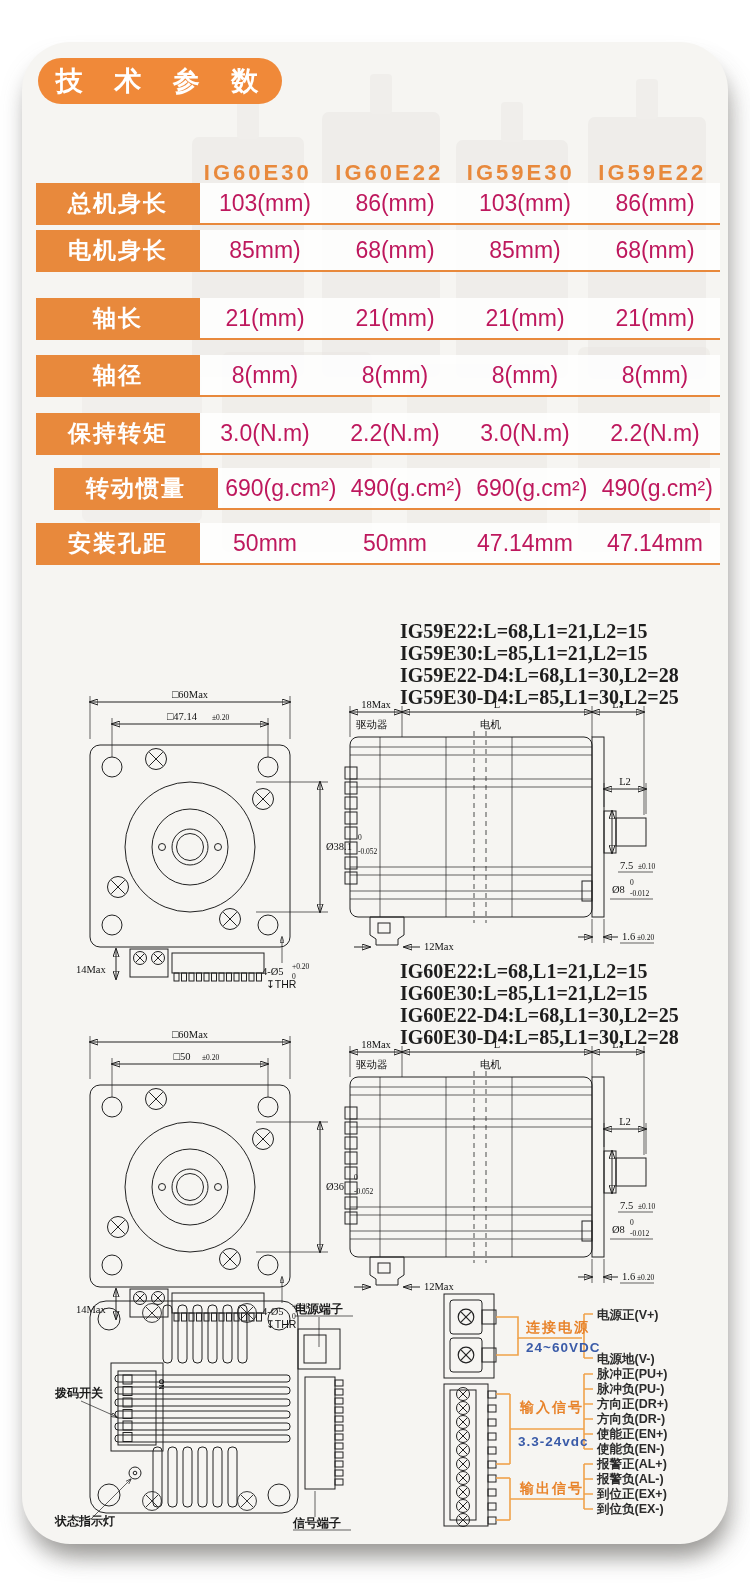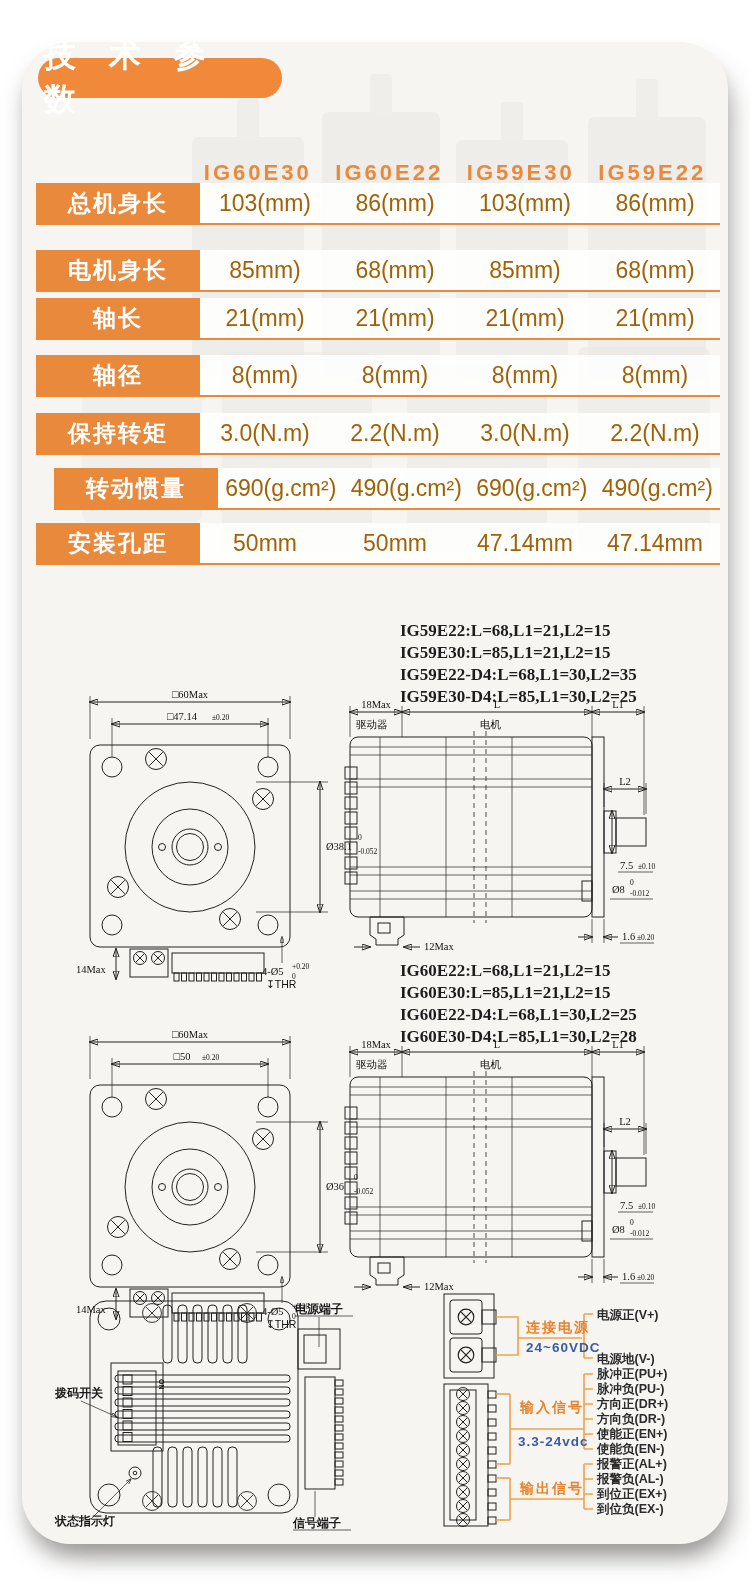--- a/index.html
+++ b/index.html
@@ -1,35 +1,35 @@
 <!DOCTYPE html>
 <html><head>
 <meta charset="utf-8">
 <style>
   html,body{margin:0;padding:0;background:#ffffff;}
   body{width:750px;height:1592px;position:relative;font-family:"Liberation Sans",sans-serif;-webkit-font-smoothing:antialiased;}
   .card{position:absolute;left:22px;top:42px;width:706px;height:1502px;background:#f6f5f2;border-radius:48px;
         box-shadow:0 16px 22px -4px rgba(100,98,95,.55),14px 18px 26px -10px rgba(120,118,112,.35);overflow:hidden;}
   
-  .pill{position:absolute;left:16px;top:16px;width:244px;height:40px;border-radius:24px;background:#F08939;
-        color:#fff;font-size:32px;font-weight:bold;letter-spacing:12px;display:flex;align-items:center;justify-content:center;padding-left:6px;box-sizing:border-box;}
+  .pill{position:absolute;left:16px;top:16px;width:244px;height:46px;border-radius:24px;background:#F08939;
+        color:#fff;font-size:27px;font-weight:bold;letter-spacing:12px;display:flex;align-items:center;justify-content:center;padding-left:6px;box-sizing:border-box;}
   
   .ghost{position:absolute;background:#e7e5e1;opacity:.5;border-radius:7px;}
   .ghost .shaft{position:absolute;top:-38px;left:50%;margin-left:-11px;width:22px;height:40px;background:#eae8e4;border-radius:4px;}
   
   .models{position:absolute;left:170px;right:10px;top:94px;height:30px;display:flex;margin-top:24px;}
   .models span{flex:1;text-align:center;color:#E8893C;font-weight:bold;font-size:22px;letter-spacing:3px;}
   
   .spec-row{position:absolute;left:14px;right:8px;height:40px;display:flex;border-bottom:2px solid #E8893C;}
   .spec-label{width:164px;background:#E8893C;color:#fff;font-size:23px;font-weight:bold;letter-spacing:2px;
               display:flex;align-items:center;justify-content:center;}
   .spec-vals{flex:1;display:flex;background:rgba(255,255,255,.85);}
-  .spec-vals span{flex:1;text-align:center;line-height:40px;font-size:23px;color:#a16207;}
+  .spec-vals span{flex:1;text-align:center;line-height:40px;font-size:23px;color:#be185d;}
   
-  .notes{position:absolute;width:330px;font-family:"Liberation Serif",serif;font-weight:bold;font-size:17px;color:#1d1d1d;line-height:22px;}
+  .notes{position:absolute;width:330px;font-family:"Liberation Serif",serif;font-weight:bold;font-size:20px;color:#1d1d1d;line-height:22px;}
   .n59{left:378px;top:578px;} .n60{left:378px;top:918px;}
   
   svg{position:absolute;overflow:visible;}
   svg line,svg rect,svg circle,svg path,svg polyline{stroke:#222;stroke-width:1;fill:none;}
   svg .thin{stroke-width:.7;}
   svg text{stroke:none;fill:#111;}
   .sd{font:10.5px "Liberation Serif",serif;} .sds{font:7.5px "Liberation Serif",serif;}
   .scjk{font:10.5px "Liberation Sans",sans-serif;}
   .dlab{font:bold 12px "Liberation Sans",sans-serif;fill:#1a1a1a;}
   .wpin{font:bold 12.5px "Liberation Sans",sans-serif;fill:#2b2b2b;}
@@ -97,21 +97,21 @@
 
   <div class="spec-row" style="top:141px;justify-content:center;">
     <div class="spec-label">总机身长</div>
     <div class="spec-vals">
       <span>103(mm)</span>
       <span>86(mm)</span>
       <span>103(mm)</span>
       <span>86(mm)</span>
     </div>
   </div>
-  <div class="spec-row" style="top:208px;justify-content:flex-end;">
+  <div class="spec-row" style="top:188px;justify-content:flex-end;">
     <div class="spec-label">电机身长</div>
     <div class="spec-vals">
       <span>85mm)</span>
       <span>68(mm)</span>
       <span>85mm)</span>
       <span>68(mm)</span>
     </div>
   </div>
   <div class="spec-row" style="top:256px;">
     <div class="spec-label">轴长</div>
@@ -155,21 +155,21 @@
       <span>50mm</span>
       <span>50mm</span>
       <span>47.14mm</span>
       <span>47.14mm</span>
     </div>
   </div>
 
   <div class="notes n59">
     <div>IG59E22:L=68,L1=21,L2=15</div>
     <div>IG59E30:L=85,L1=21,L2=15</div>
-    <div>IG59E22-D4:L=68,L1=30,L2=35</div>
+    <div>IG59E22-D4:L=68,L1=30,L2=28</div>
     <div>IG59E30-D4:L=85,L1=30,L2=25</div>
   </div>
 
   <svg class="front1" viewBox="0 0 320 304">
     <g>
       <line class="thin" x1="20" y1="52" x2="20" y2="9"></line>
         <line class="thin" x1="220" y1="52" x2="220" y2="9"></line>
       <line x1="20" y1="15" x2="220" y2="15" marker-start="url(#arr)" marker-end="url(#arr)"></line>
       <text class="sd" x="120" y="11" text-anchor="middle">□60Max</text>
       <line class="thin" x1="42" y1="70" x2="42" y2="31"></line>

